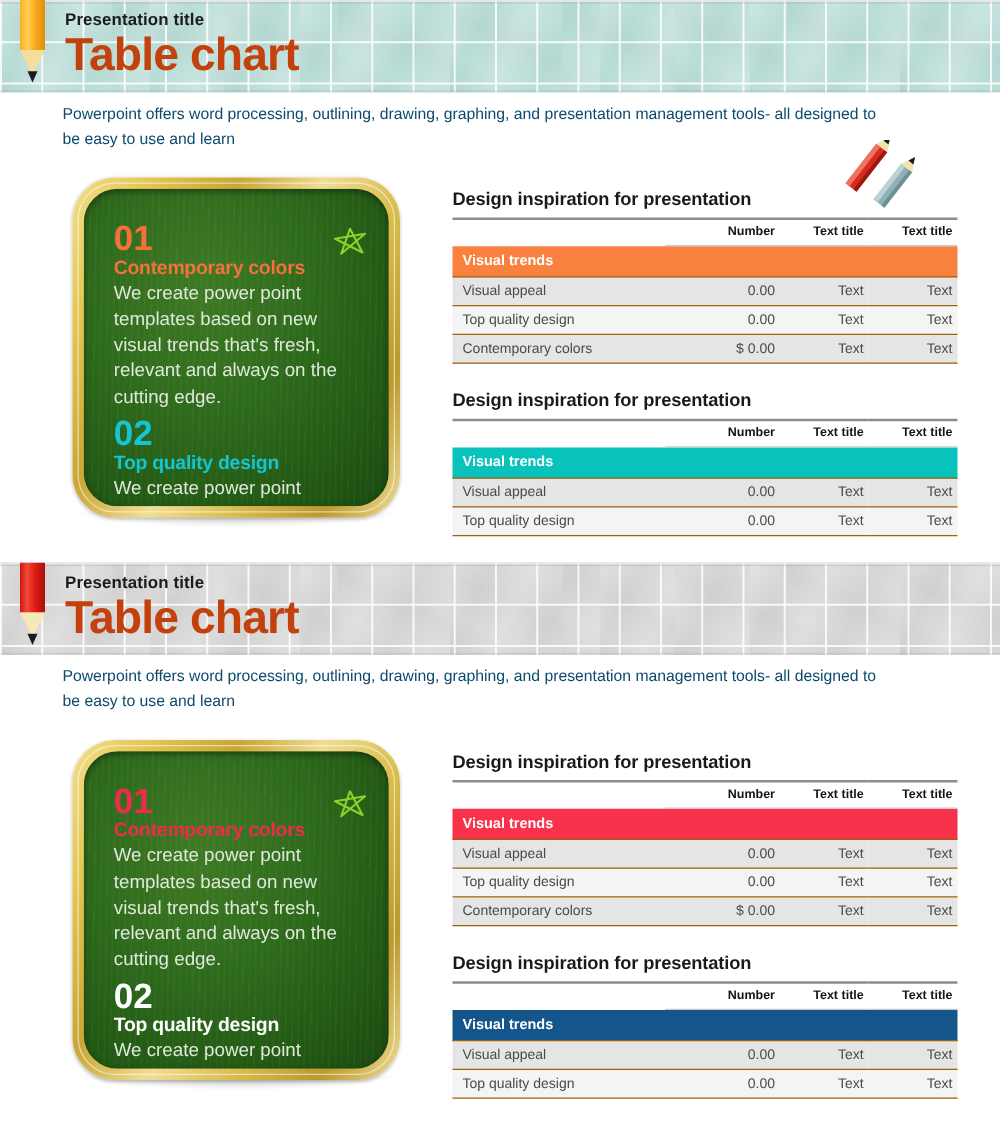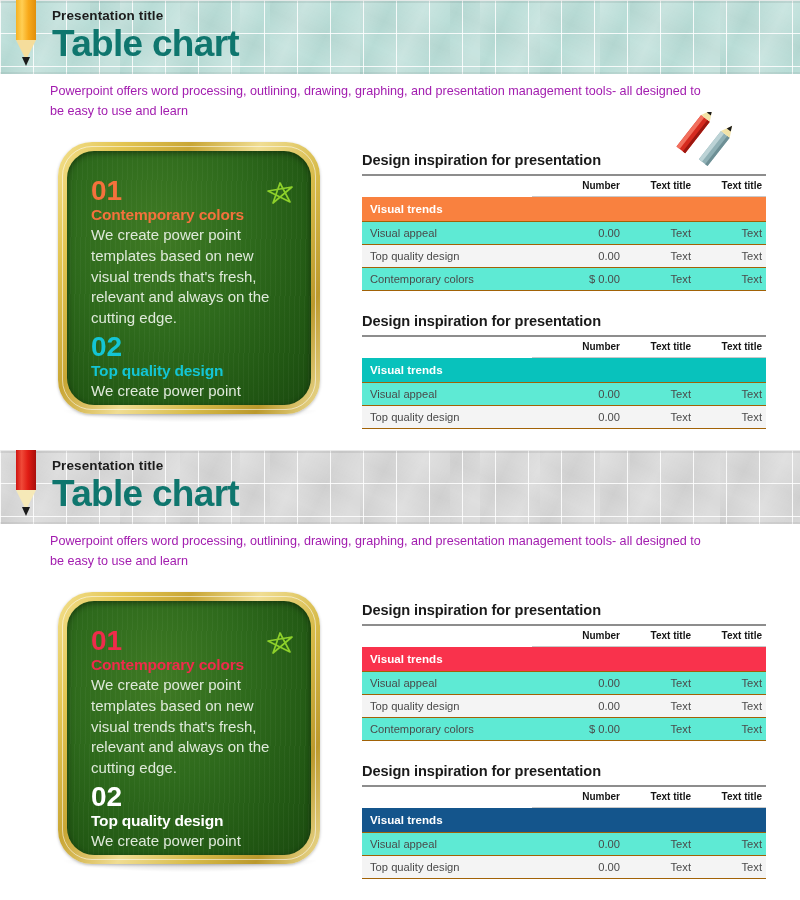--- a/index.html
+++ b/index.html
@@ -40,25 +40,25 @@
      border-left:10px solid transparent; border-right:10px solid transparent; }
   .hdr-pencil .lead { position:absolute; left:6px; top:61px; width:0; height:0;
      border-left:4px solid transparent; border-right:4px solid transparent; border-top:9px solid #1a1a1a; }
   .hdr-pencil.orange .barrel { background: linear-gradient(to right,#f6b121 0%,#ffcf54 30%,#f8a91a 62%,#e08f0c 100%); }
   .hdr-pencil.orange .tipwood { border-top:20px solid #f5dd9c; }
   .hdr-pencil.red .barrel { background: linear-gradient(to right,#cf1411 0%,#f04a38 28%,#e01c14 60%,#a80f0c 100%); }
   .hdr-pencil.red .tipwood { border-top:20px solid #f6e9b8; }
 
   .hdr-text { position: absolute; left: 52px; top: 8px; }
   .hdr-kicker { font-size: 13.5px; font-weight: bold; color: #1c1c1c; letter-spacing: .1px; }
-  .hdr-title { font-size: 37px; font-weight: bold; color: #0f766e; line-height: 1.0; margin-top: 2px; letter-spacing: -.7px; }
+  .hdr-title { font-size: 37px; font-weight: bold; color: #c2410c; line-height: 1.0; margin-top: 2px; letter-spacing: -.7px; }
 
   .subtitle {
     position: absolute; left: 50px; top: 82px; width: 660px;
-    font-size: 12.6px; color: #a21caf; line-height: 1.55;
+    font-size: 12.6px; color: #0c4a6e; line-height: 1.55;
   }
 
   
   .board-wrap { position: absolute; left: 58px; top: 142px; width: 262px; height: 272px; }
   .board-shadow {
     position: absolute; left: 6px; top: 268px; width: 252px; height: 12px;
     background: radial-gradient(ellipse at 50% 0%, rgba(0,0,0,.22) 0%, rgba(0,0,0,0) 72%);
   }
   .board-frame {
     position: absolute; inset: 0;
@@ -102,21 +102,21 @@
   .tbl th.c0 { border-bottom: none; }
   .tbl td.band {
     font-size: 11.6px; font-weight: bold; color: #ffffff;
     padding: 5px 4px 6px 8px; text-align: left;
   }
   .tbl td {
     font-size: 11.2px; color: #4a4a4a; padding: 5px 4px;
     border-bottom: 1px solid #a16207; text-align: right;
   }
   .tbl td.c0 { text-align: left; padding-left: 8px; }
-  .tbl tr.datarow td { background: #5eead4; }
+  .tbl tr.datarow td { background: #e5e5e5; }
   .tbl tr.datarow.alt td { background: #f4f4f4; }
   .tbl-gap { height: 22px; }
 
   .tbl-pencils { position: absolute; left: 660px; top: 112px; width: 86px; height: 58px; }
 </style>
 </head>
 <body>
 
 <div id="deck">
     <div class="slide">

